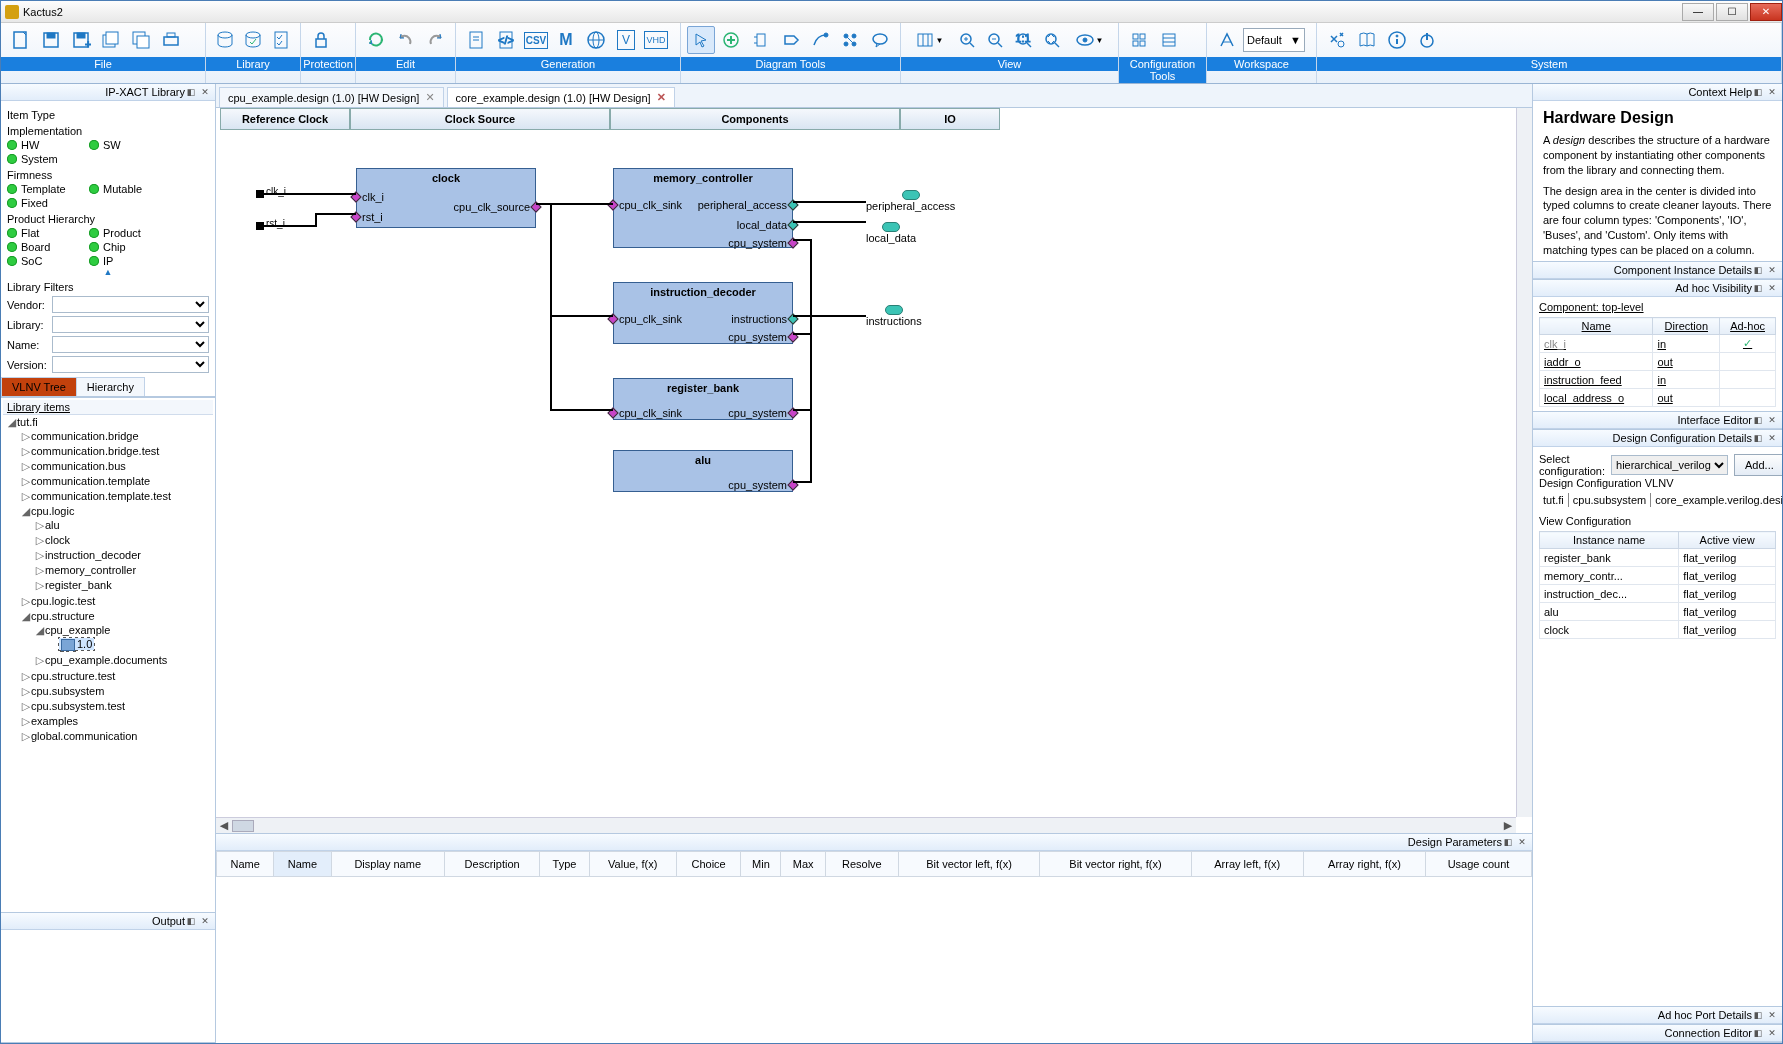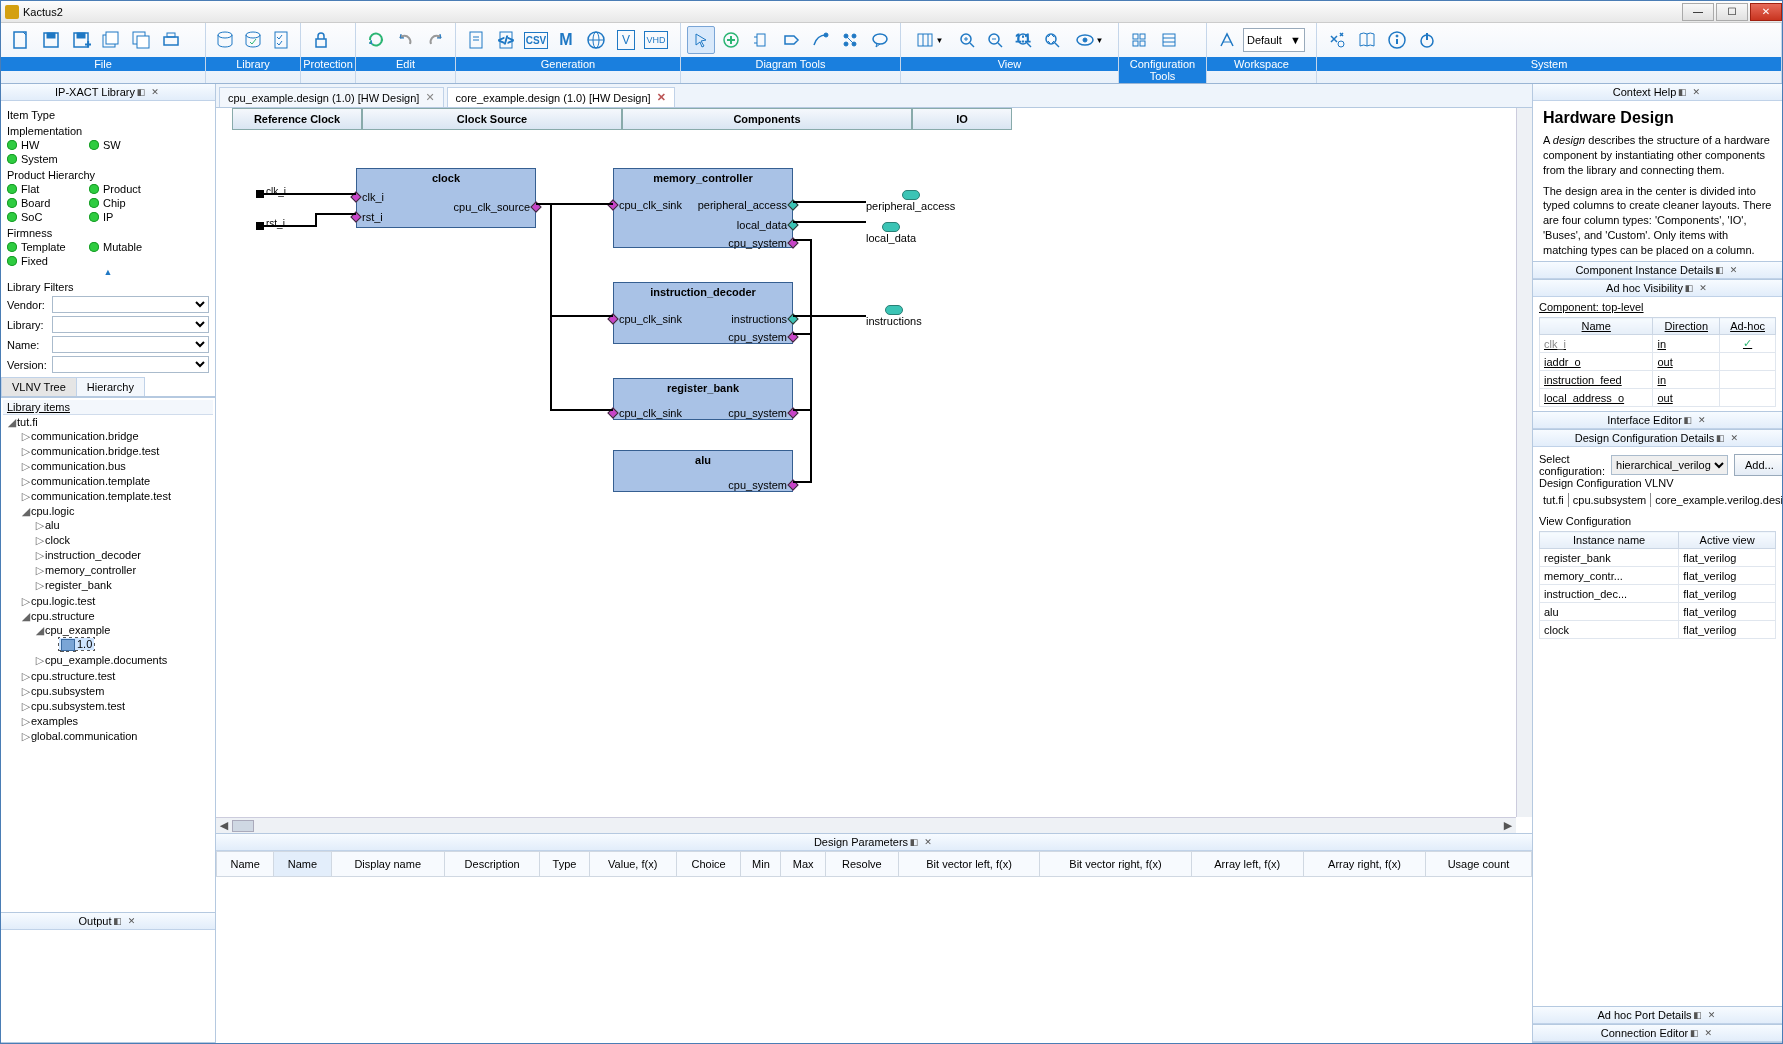--- a/index.html
+++ b/index.html
@@ -25,61 +25,61 @@
 .dd { width:62px; height:24px; border:1px solid #9ab; font-size:11px; padding:1px 3px; display:flex; justify-content:space-between; align-items:center; background:#fff;}
 
 
 .body { flex:1; display:flex; overflow:hidden;}
 .leftcol { width:215px; display:flex; flex-direction:column; border-right:1px solid #b5c9e0;}
 .rightcol { width:250px; display:flex; flex-direction:column; border-left:1px solid #b5c9e0;}
 .center { flex:1; display:flex; flex-direction:column; overflow:hidden;}
 
 
 .panel { display:flex; flex-direction:column; border-bottom:1px solid #b5c9e0;}
-.panehead { background:linear-gradient(#f7fbff,#e2edfa); border-bottom:1px solid #c0d2e8; padding:2px 4px; display:flex; justify-content:center; align-items:center;}
+.panehead { background:linear-gradient(#f7fbff,#e2edfa); border-bottom:1px solid #c0d2e8; padding:2px 4px; display:flex; justify-content:flex-end; align-items:center;}
 .panehead .t { font-size:11px;}
 .panectrl { display:flex; gap:2px;}
 .panectrl .pc { width:12px; height:12px; font-size:9px; display:flex; align-items:center; justify-content:center; color:#555; cursor:pointer;}
 
 
 .filters { padding:4px 6px; font-size:11px;}
 .filters .sec { margin-top:4px;}
 .filters .sec .hd { font-size:11px; margin-bottom:2px;}
 .chipset { display:flex; flex-wrap:wrap; gap:2px 12px;}
 .chip { display:flex; align-items:center; gap:4px; width:70px;}
 .dot { width:10px; height:10px; border-radius:50%; background:#2ecc40; box-shadow:0 0 0 1px #1a9a28 inset;}
 .filters .row { display:flex; align-items:center; margin-top:3px;}
 .filters .row label { width:45px;}
 .filters .row select, .filters .row input { flex:1; height:17px; border:1px solid #abc; font-size:11px; background:#fff;}
 .libexpand { text-align:center; color:#1f78c4; font-size:9px;}
 
 .libtabs { display:flex; border-bottom:1px solid #b5c9e0;}
 .libtab { padding:3px 10px; border:1px solid #c0d2e8; border-bottom:none; margin-right:-1px; background:#f3f7fc; font-size:11px; cursor:pointer;}
-.libtab.active { background:#e5e5e5; position:relative; z-index:1;}
+.libtab.active { background:#c2410c; position:relative; z-index:1;}
 
 .treepane { flex:1; overflow:auto; padding:2px 2px;}
 .treepane .thd { background:#f3f7fc; padding:1px 4px; border-bottom:1px solid #d0dcec;text-decoration:underline;}
 .tree ul { list-style:none; padding-left:14px;}
 .tree li { padding:1px 0; white-space:nowrap; cursor:default;}
 .tree .tw { display:inline-block; width:10px; text-align:center; color:#666;}
 .tree .sel { background:#cfe5ff; outline:1px dotted #555; padding:0 2px;margin-top:35px;}
 .tree .sel .icn{ display:inline-block; width:14px; height:12px; background:#7aa5d6; border:1px solid #3a6aa0; margin-right:2px; vertical-align:middle;}
 
 
 .output { flex:1; background:#fff;}
 
 
 .tabs { display:flex; background:#eef4fb; border-bottom:1px solid #b5c9e0; padding-top:3px;}
 .tab { padding:3px 8px; border:1px solid #c0d2e8; border-bottom:none; margin-left:3px; background:#f3f7fc; display:flex; align-items:center; gap:6px; font-size:11px; cursor:pointer;}
 .tab.active { background:#fff;}
 .tab .x { color:#b55; font-weight:bold; cursor:pointer;}
 .tab .xg { color:#888;}
 
 .canvaswrap { flex:1; position:relative; overflow:hidden;}
-.colheads { position:absolute; top:0; left:16px; right:16px; height:22px; display:flex; z-index:5;}
+.colheads { position:absolute; top:0; left:4px; right:16px; height:22px; display:flex; z-index:5;}
 .colhead { border:1px solid #8aa; background:linear-gradient(#f5f8fc,#d9e5f2); text-align:center; line-height:20px; font-weight:bold; font-size:11px;}
 .dotgrid { position:absolute; inset:22px 16px 16px 0; background-color:#fff;
   background-image: radial-gradient(#b0b7c0 0.7px, transparent 0.7px);
   background-size: 8px 8px;
 }
 .vscroll { position:absolute; top:0; right:0; bottom:16px; width:16px; background:#eef1f5; border-left:1px solid #ccd;}
 .hscroll { position:absolute; left:0; right:16px; bottom:0; height:16px; background:#eef1f5; border-top:1px solid #ccd; display:flex; align-items:center;}
 .hscroll .ar { width:16px; text-align:center; color:#555;}
 .hscroll .thumb{ width:22px; height:12px; background:#cfd8e3; border:1px solid #aab; }
 
@@ -469,20 +469,37 @@
                   <div class="dot"></div>
                   <span>SW</span>
                 </div>
               <div class="chip">
                   <div class="dot"></div>
                   <span>System</span>
                 </div>
             </div>
           </div>
           <div class="sec">
+              <div class="hd">Firmness</div>
+            <div class="chipset">
+              <div class="chip">
+                  <div class="dot"></div>
+                  <span>Template</span>
+                </div>
+              <div class="chip">
+                  <div class="dot"></div>
+                  <span>Mutable</span>
+                </div>
+              <div class="chip">
+                  <div class="dot"></div>
+                  <span>Fixed</span>
+                </div>
+            </div>
+          </div>
+          <div class="sec">
               <div class="hd">Product Hierarchy</div>
             <div class="chipset">
               <div class="chip">
                   <div class="dot"></div>
                   <span>Flat</span>
                 </div>
               <div class="chip">
                   <div class="dot"></div>
                   <span>Product</span>
                 </div>
@@ -494,37 +511,20 @@
                   <div class="dot"></div>
                   <span>Chip</span>
                 </div>
               <div class="chip">
                   <div class="dot"></div>
                   <span>SoC</span>
                 </div>
               <div class="chip">
                   <div class="dot"></div>
                   <span>IP</span>
-                </div>
-            </div>
-          </div>
-          <div class="sec">
-              <div class="hd">Firmness</div>
-            <div class="chipset">
-              <div class="chip">
-                  <div class="dot"></div>
-                  <span>Template</span>
-                </div>
-              <div class="chip">
-                  <div class="dot"></div>
-                  <span>Mutable</span>
-                </div>
-              <div class="chip">
-                  <div class="dot"></div>
-                  <span>Fixed</span>
                 </div>
             </div>
           </div>
           <div class="libexpand">▲</div>
           <div class="sec">
               <div class="hd">Library Filters</div>
             <div class="row">
                 <label>Vendor:</label>
                 <select></select>
               </div>

